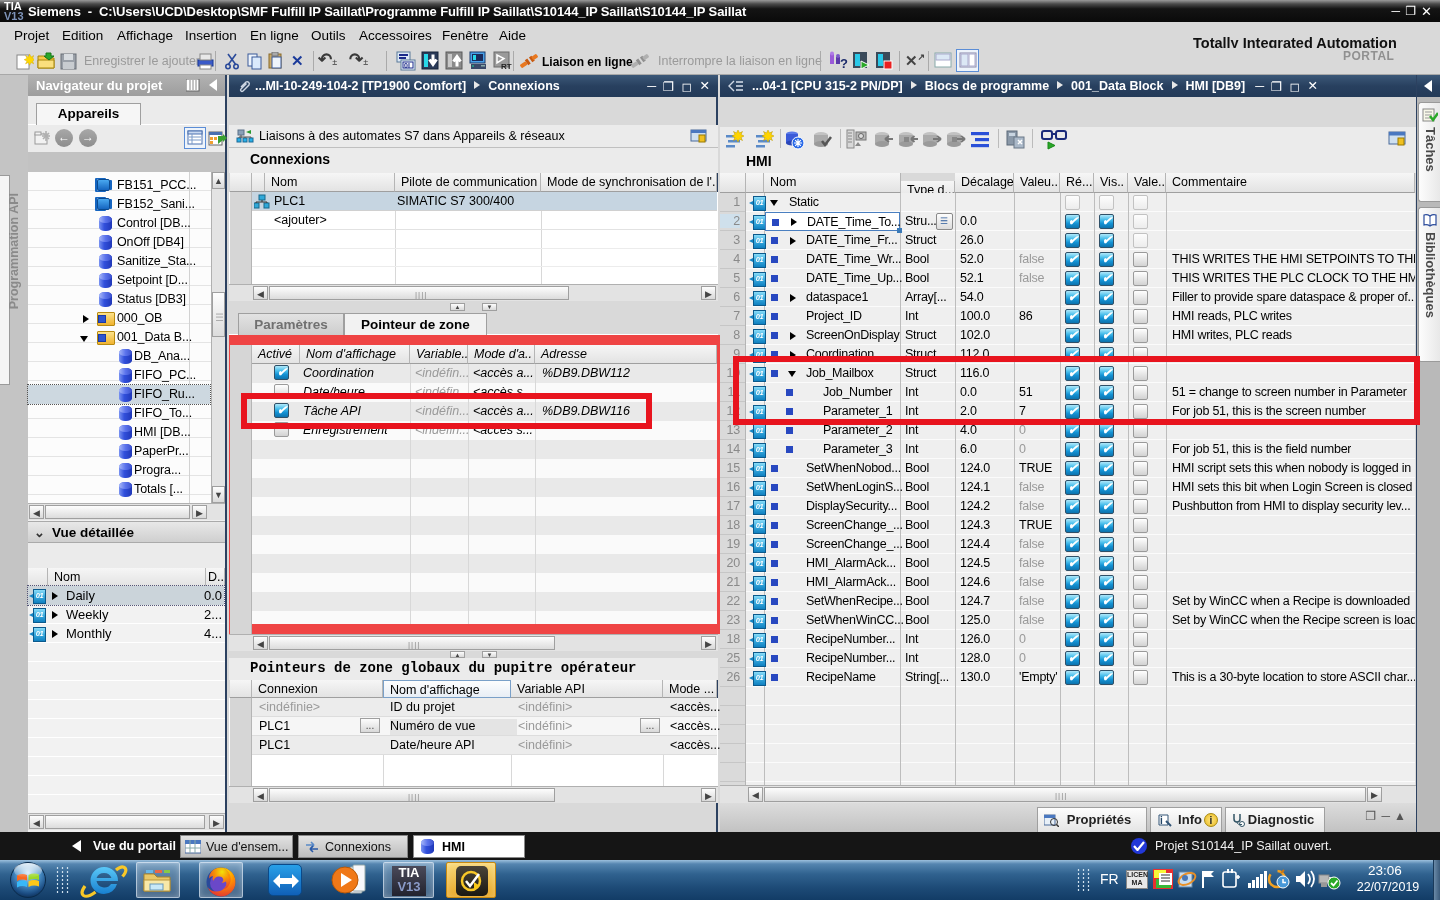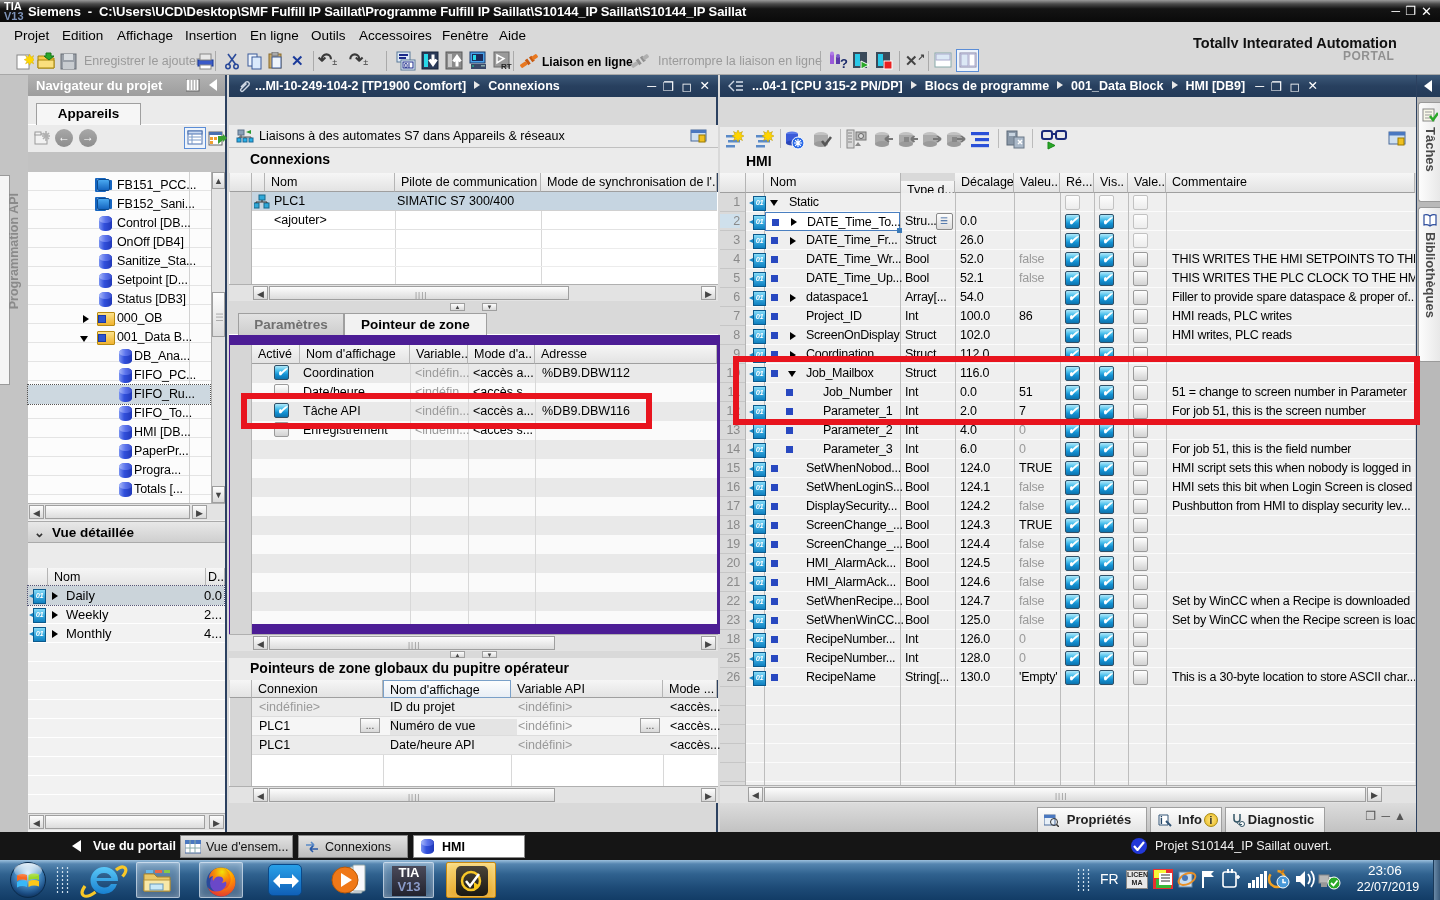--- a/index.html
+++ b/index.html
@@ -497,21 +497,21 @@
   <div class="abs" style="left:0; top:226px; width:489px; height:11px; background:#d9d9d9;">
     <div class="abs sbbtn" style="left:221px; top:2px; width:15px; height:8px; font-size:6px; line-height:7px;">▲</div>
     <div class="abs sbbtn" style="left:253px; top:2px; width:15px; height:8px; font-size:6px; line-height:7px;">▼</div>
   </div>
 
   <div class="abs" style="left:0; top:237px; width:489px; height:23px; background:#d9d9d9; border-bottom:1px solid #fff;">
     <div class="abs tab" style="left:9px; top:1px; width:106px; height:22px; background:linear-gradient(#e2e2e2,#cdcdcd); color:#707070; font-size:13.5px; padding-top:3px;">Paramètres</div>
     <div class="abs tab" style="left:115px; top:1px; width:143px; height:22px; background:#f2f2f2; color:#000; font-size:13.5px; padding-top:3px;">Pointeur de zone</div>
   </div>
 
-  <div class="abs" style="left:0; top:260px; width:588px; height:299px; background:#4c1d95;">
+  <div class="abs" style="left:0; top:260px; width:588px; height:299px; background:#ef4444;font-style:italic;">
     <div class="abs" style="left:1px; top:10px; width:22px; height:289px; background:#d6d6d6; border-right:1px solid #b5b5b5;"></div>
     <div class="abs colhead" style="left:23px; top:10px; width:48px;">Activé</div>
     <div class="abs colhead" style="left:71px; top:10px; width:110px;">Nom d'affichage</div>
     <div class="abs colhead" style="left:181px; top:10px; width:58px;">Variable...</div>
     <div class="abs colhead" style="left:239px; top:10px; width:67px;">Mode d'a..</div>
     <div class="abs colhead" style="left:306px; top:10px; width:182px;">Adresse</div>
     <div class="abs" id="zp" style="left:23px; top:29px; width:465px; height:260px; font-size:12.5px; background:repeating-linear-gradient(#e9e9e9 0px,#e9e9e9 19px,#fafafa 19px,#fafafa 38px);">
       <div class="abs" style="left:158px; top:0; width:1px; height:260px; background:#d8d8d8;"></div>
       <div class="abs" style="left:216px; top:0; width:1px; height:260px; background:#d8d8d8;"></div>
       <div class="abs" style="left:283px; top:0; width:1px; height:260px; background:#d8d8d8;"></div>
@@ -550,21 +550,21 @@
         <span class="abs grip" style="left:138px; top:3px;">||||</span>
       </div>
     <div class="abs sbbtn" style="left:472px; top:1px; width:15px; height:14px; line-height:14px;">▶</div>
   </div>
 
   <div class="abs" style="left:0; top:576px; width:489px; height:7px; background:#d9d9d9;">
     <div class="abs sbbtn" style="left:221px; top:0px; width:15px; height:7px; font-size:6px; line-height:6px;">▲</div>
     <div class="abs sbbtn" style="left:253px; top:0px; width:15px; height:7px; font-size:6px; line-height:6px;">▼</div>
   </div>
 
-  <div class="abs" style="left:0; top:583px; width:489px; height:22px; background:#ebebeb;">
+  <div class="abs" style="left:0; top:583px; width:489px; height:22px; background:#ebebeb;font-family:Liberation Mono, monospace;">
     <span class="abs" style="left:21px; top:2px; font-size:14px; font-weight:bold;">Pointeurs de zone globaux du pupitre opérateur</span>
   </div>
   <div class="abs" style="left:0; top:605px; width:489px; height:18px;">
     <div class="abs colhead" style="left:1px; top:0; width:22px; height:18px;"></div>
     <div class="abs colhead" style="left:23px; top:0; width:131px; height:18px;">Connexion</div>
     <div class="abs colhead" style="left:154px; top:0; width:128px; height:18px; background:linear-gradient(#fdfdfd,#e8eef5); border:1px solid #7aa0c8;">Nom d'affichage</div>
     <div class="abs colhead" style="left:282px; top:0; width:152px; height:18px;">Variable API</div>
     <div class="abs colhead" style="left:434px; top:0; width:54px; height:18px;">Mode ...</div>
   </div>
   <div class="abs" style="left:0; top:623px; width:489px; height:88px; background:#fff; font-size:12.5px;">

